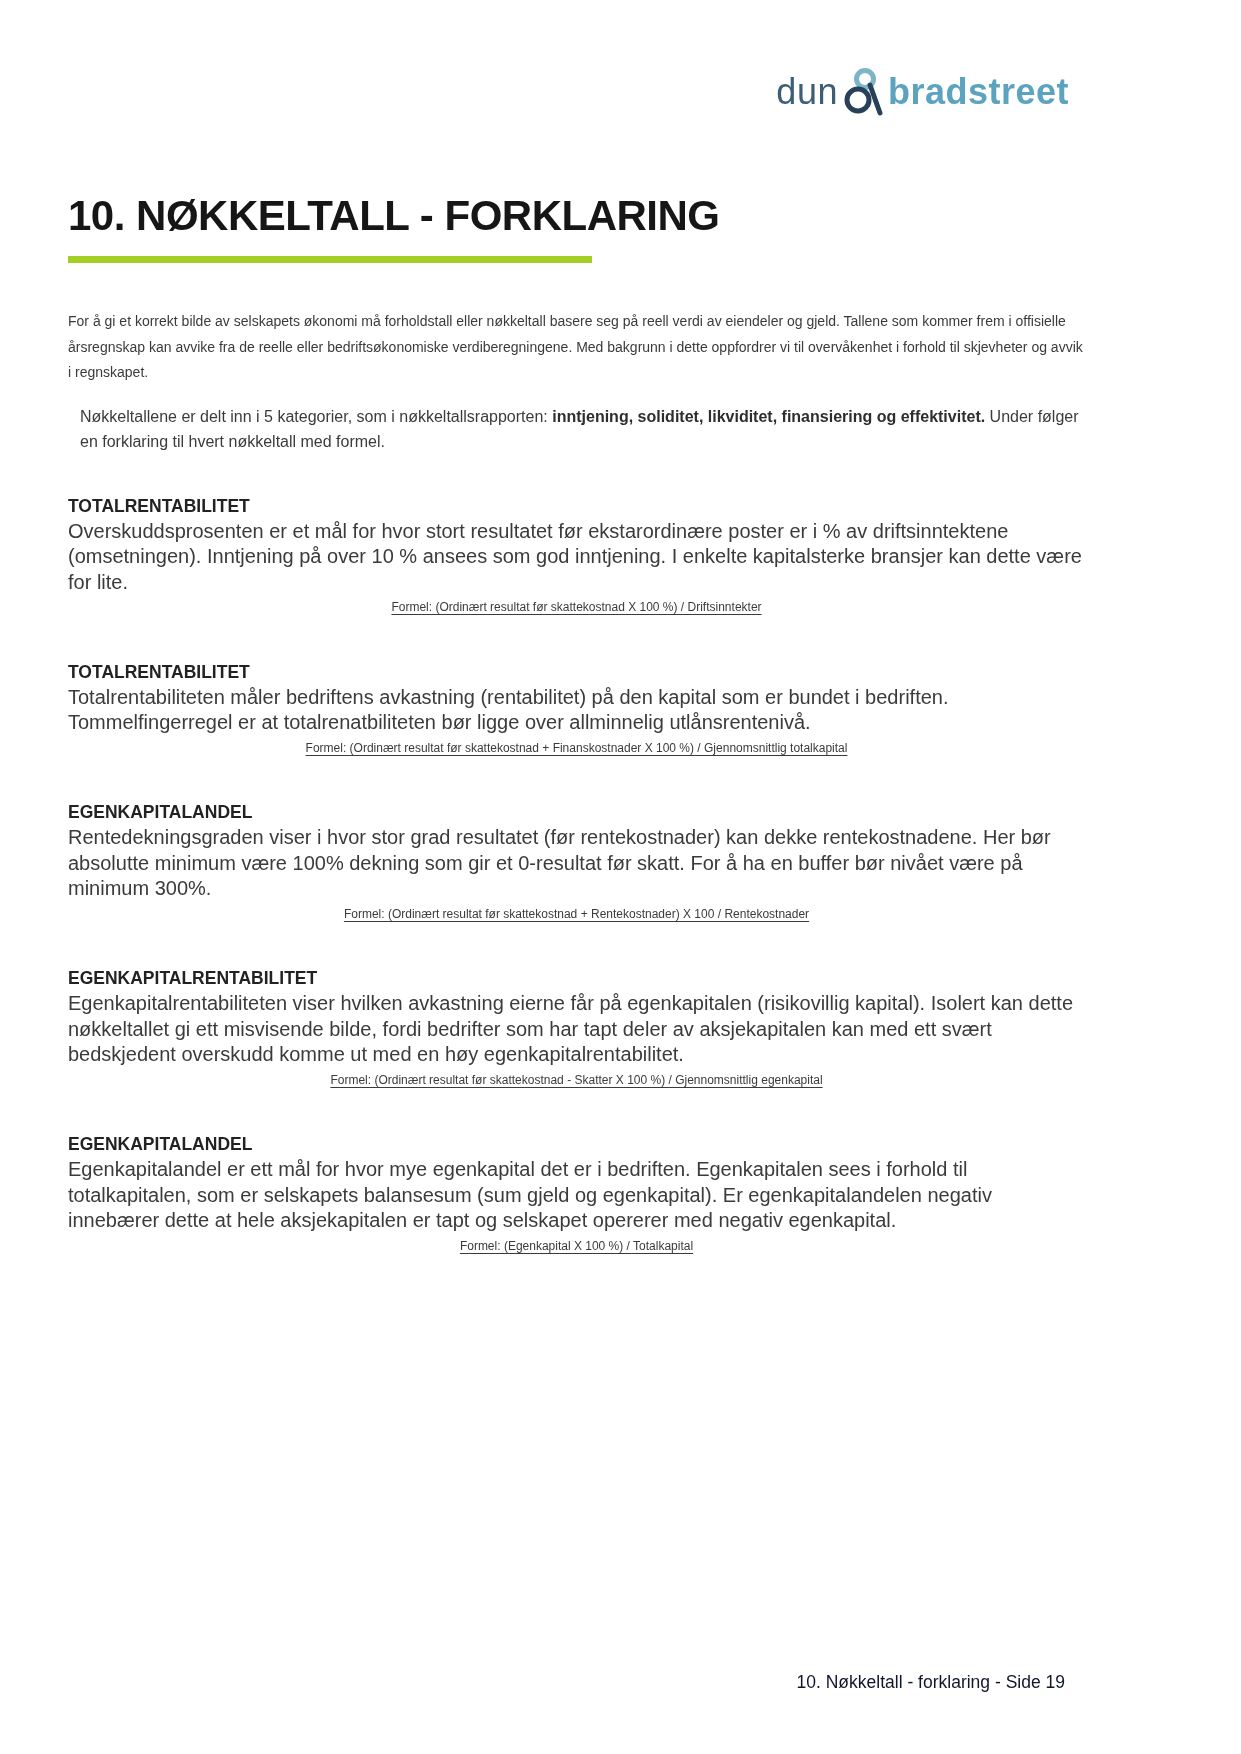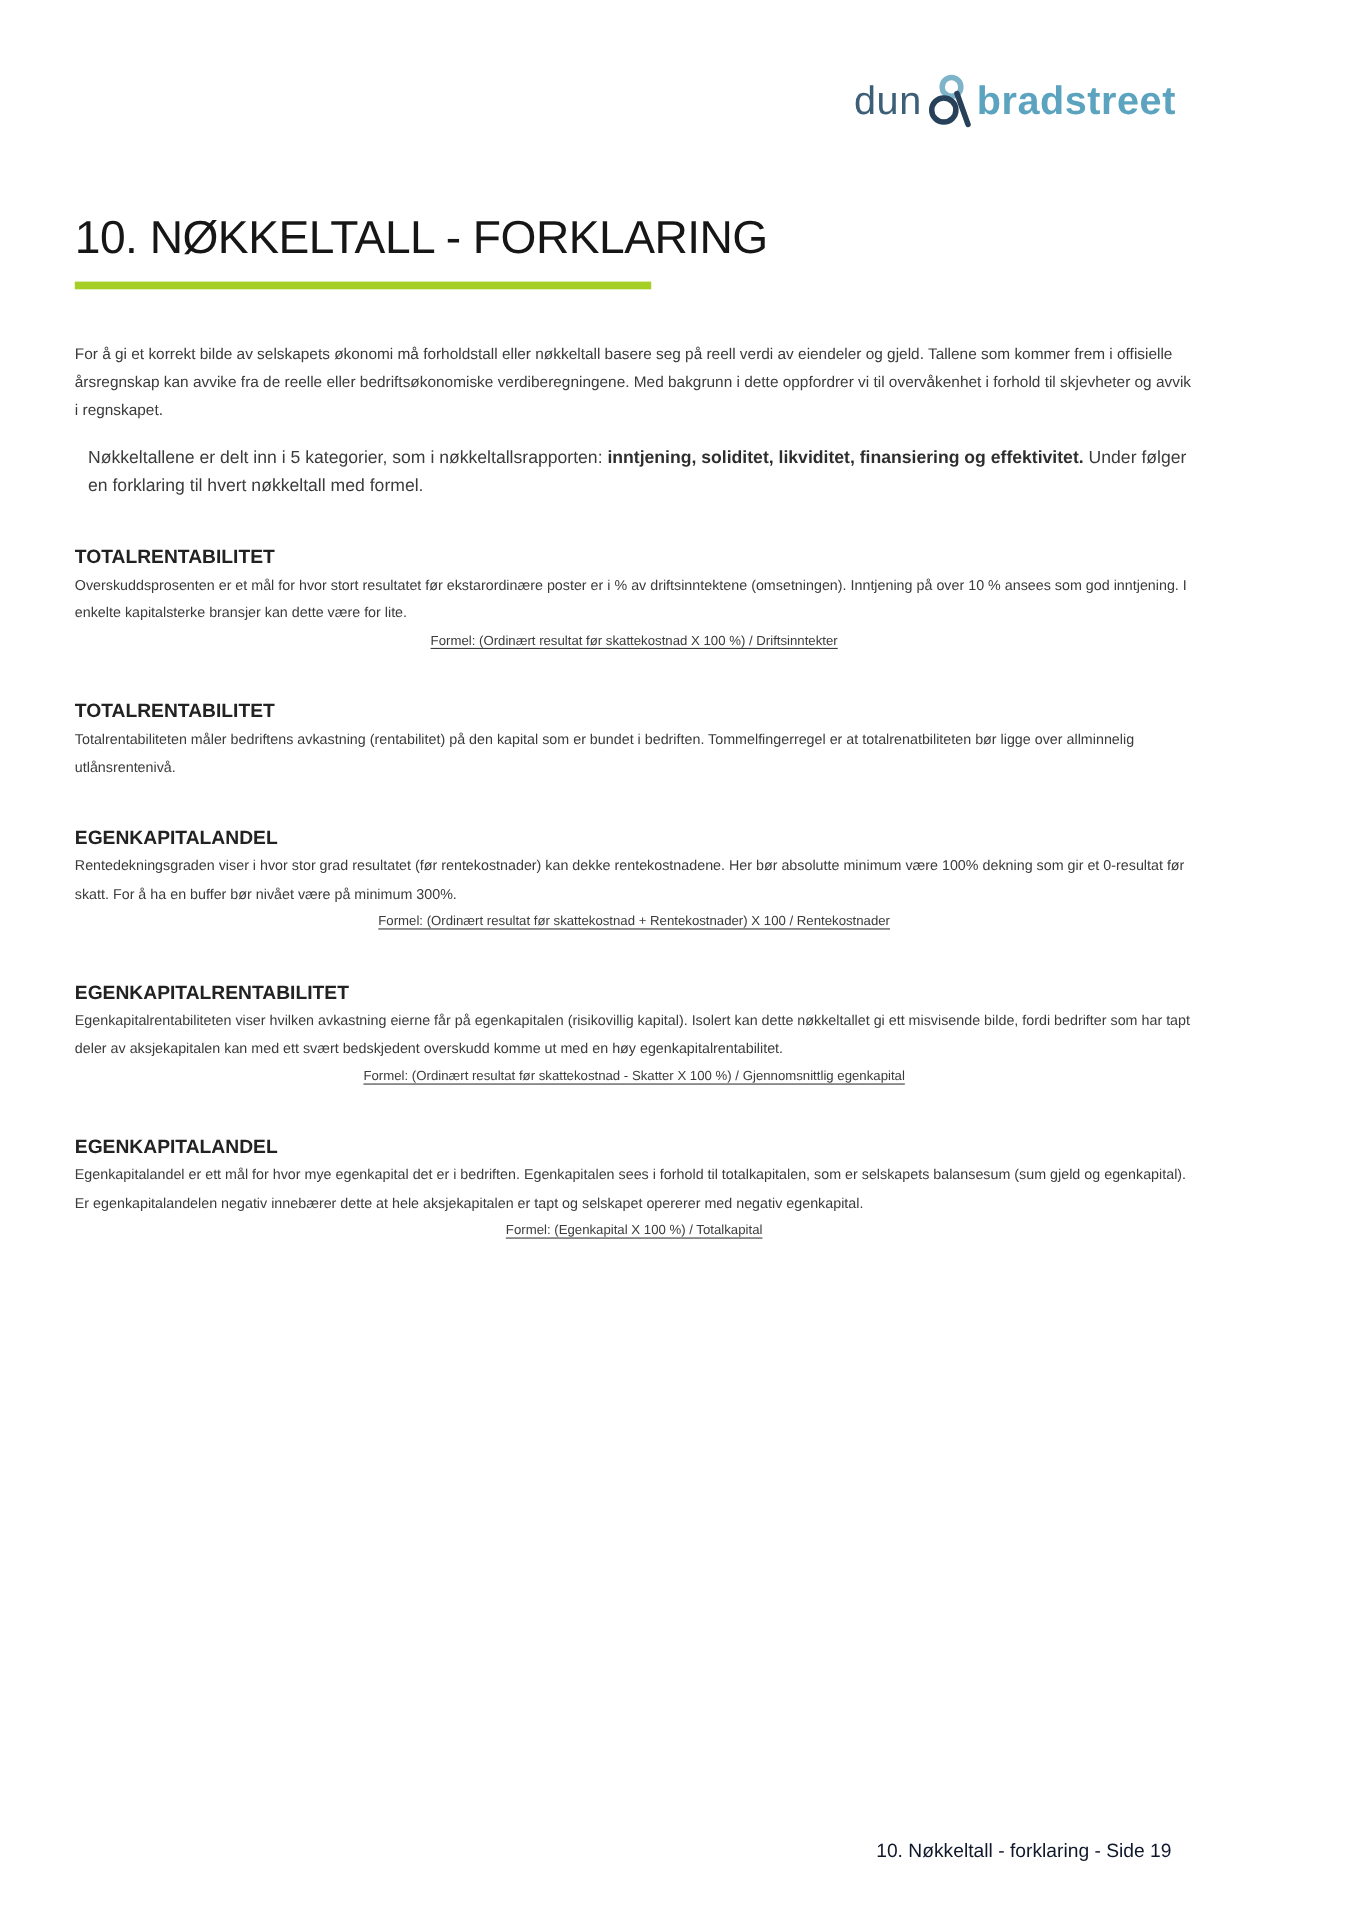--- a/index.html
+++ b/index.html
@@ -51,21 +51,21 @@
   .content {
     position: absolute;
     left: 68px;
     top: 0;
     width: 1017px;
   }
   .page-title {
     margin: 193px 0 0 0;
     font-size: 42px;
     line-height: 1.1;
-    font-weight: 400;
+    font-weight: 700;
     letter-spacing: -0.5px;
     color: #161616;
   }
   .accent-rule {
     margin-top: 17px;
     width: 524px;
     height: 7px;
     background: #a5ce27;
     border: none;
   }
@@ -85,21 +85,21 @@
   }
   .section-heading {
     margin: 0;
     font-size: 17.5px;
     font-weight: bold;
     color: #222222;
     line-height: 25px;
   }
   .section-body {
     margin: 0;
-    font-size: 13px;
+    font-size: 20px;
     line-height: 25.5px;
   }
   .section-formula {
     margin: 0;
     font-size: 12px;
     line-height: 25.5px;
     text-decoration: underline;
     text-underline-offset: 3px;
     text-align: center;
   }
@@ -140,20 +140,21 @@
 
       <div class="section">
         <h2 class="section-heading">TOTALRENTABILITET</h2>
         <p class="section-body">Overskuddsprosenten er et mål for hvor stort resultatet før ekstarordinære poster er i % av driftsinntektene (omsetningen). Inntjening på over 10 % ansees som god inntjening. I enkelte kapitalsterke bransjer kan dette være for lite.</p>
         <p class="section-formula">Formel: (Ordinært resultat før skattekostnad X 100 %) / Driftsinntekter</p>
       </div>
 
       <div class="section">
         <h2 class="section-heading">TOTALRENTABILITET</h2>
         <p class="section-body">Totalrentabiliteten måler bedriftens avkastning (rentabilitet) på den kapital som er bundet i bedriften. Tommelfingerregel er at totalrenatbiliteten bør ligge over allminnelig utlånsrentenivå.</p>
+        <p class="section-formula">Formel: (Ordinært resultat før skattekostnad + Finanskostnader X 100 %) / Gjennomsnittlig totalkapital</p>
       </div>
 
       <div class="section">
         <h2 class="section-heading">EGENKAPITALANDEL</h2>
         <p class="section-body">Rentedekningsgraden viser i hvor stor grad resultatet (før rentekostnader) kan dekke rentekostnadene. Her bør absolutte minimum være 100% dekning som gir et 0-resultat før skatt. For å ha en buffer bør nivået være på minimum 300%.</p>
         <p class="section-formula">Formel: (Ordinært resultat før skattekostnad + Rentekostnader) X 100 / Rentekostnader</p>
       </div>
 
       <div class="section">
         <h2 class="section-heading">EGENKAPITALRENTABILITET</h2>

